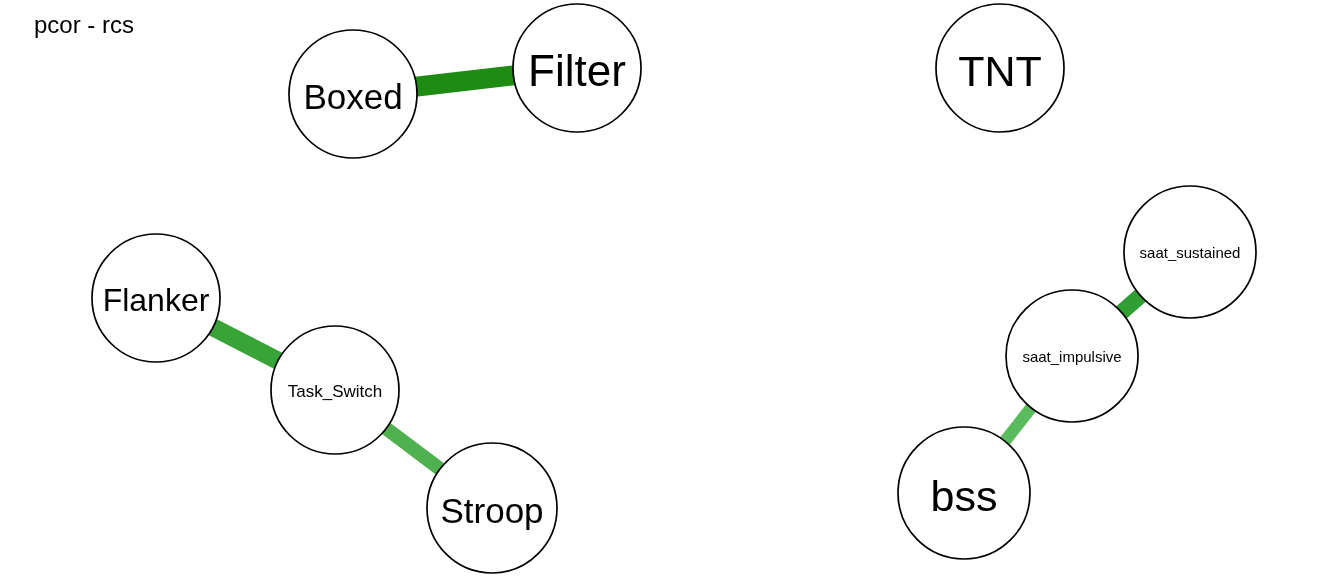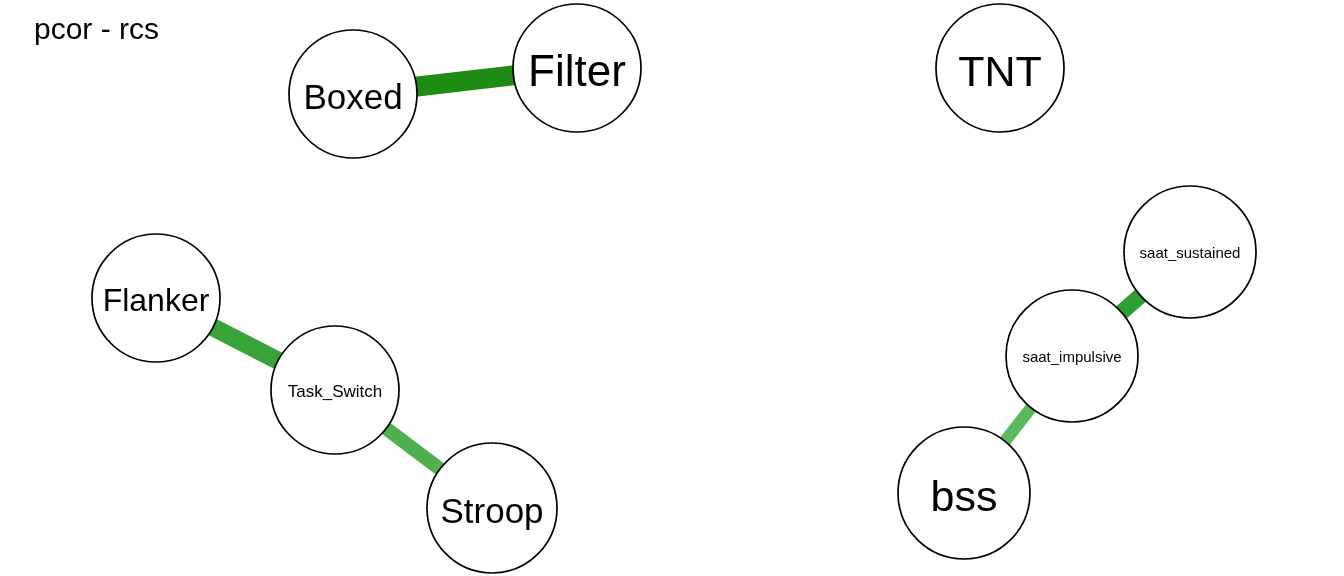--- a/index.html
+++ b/index.html
@@ -14,21 +14,21 @@
   #plot-wrap {
     position: relative;
     width: 1344px;
     height: 576px;
     background: #ffffff;
   }
   #plot-title {
     position: absolute;
     left: 34px;
     top: 12px;
-    font-size: 30px;
+    font-size: 24px;
     color: #000000;
     white-space: nowrap;
     line-height: 1.1;
   }
   #network-svg {
     position: absolute;
     left: 0;
     top: 0;
   }
   .node-label {

